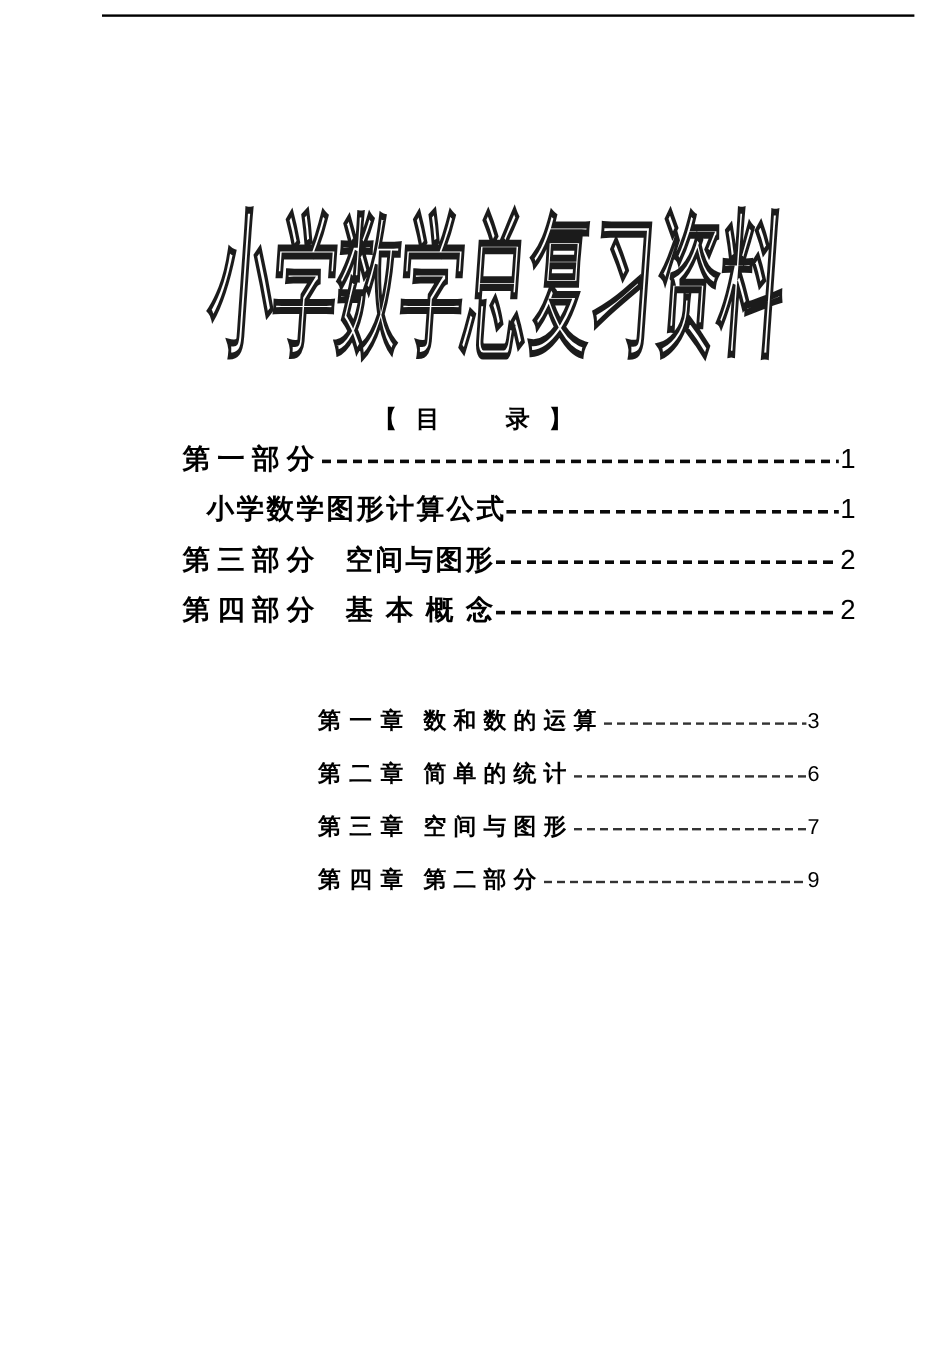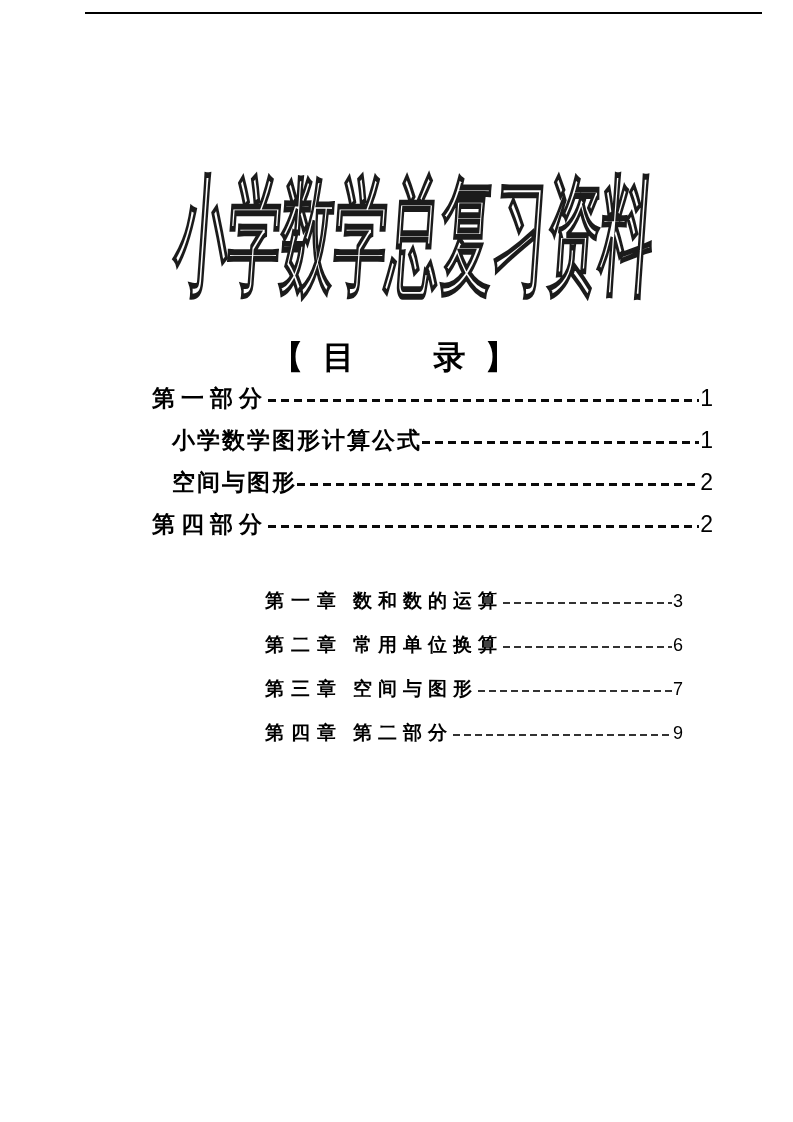--- a/index.html
+++ b/index.html
@@ -34,28 +34,28 @@
   }
   .title-wrap svg text {
     font-family: "Liberation Sans", sans-serif;
   }
   .toc-heading {
     position: absolute;
     top: 336px;
     left: 0;
     right: 0;
     text-align: center;
-    font-size: 32px;
+    font-size: 20px;
     font-weight: bold;
     letter-spacing: 5px;
     white-space: nowrap;
   }
   .toc-parts {
     position: absolute;
-    top: 377px;
+    top: 361px;
     left: 152px;
     right: 80px;
   }
   .toc-part-row {
     display: flex;
     align-items: center;
     height: 42px;
     font-size: 23px;
     font-weight: bold;
     white-space: nowrap;
@@ -125,41 +125,43 @@
       <span class="part-label">第一部分</span>
       <span class="leader"></span>
       <span class="part-page">1</span>
     </div>
     <div class="toc-part-row">
       <span class="part-title">小学数学图形计算公式</span>
       <span class="leader"></span>
       <span class="part-page">1</span>
     </div>
     <div class="toc-part-row">
+      <span class="part-label">第三部分</span>
       <span class="part-title">空间与图形</span>
       <span class="leader"></span>
       <span class="part-page">2</span>
     </div>
     <div class="toc-part-row">
       <span class="part-label">第四部分</span>
+      <span class="part-title">基 本 概 念</span>
       <span class="leader"></span>
       <span class="part-page">2</span>
     </div>
   </div>
 
   <div class="toc-chapters">
     <div class="toc-chapter-row">
       <span class="chapter-label">第一章</span>
       <span class="chapter-title">数和数的运算</span>
       <span class="leader-sm"></span>
       <span class="chapter-page">3</span>
     </div>
     <div class="toc-chapter-row">
       <span class="chapter-label">第二章</span>
-      <span class="chapter-title">常用单位换算</span>
+      <span class="chapter-title">简单的统计</span>
       <span class="leader-sm"></span>
       <span class="chapter-page">6</span>
     </div>
     <div class="toc-chapter-row">
       <span class="chapter-label">第三章</span>
       <span class="chapter-title">空间与图形</span>
       <span class="leader-sm"></span>
       <span class="chapter-page">7</span>
     </div>
     <div class="toc-chapter-row">

